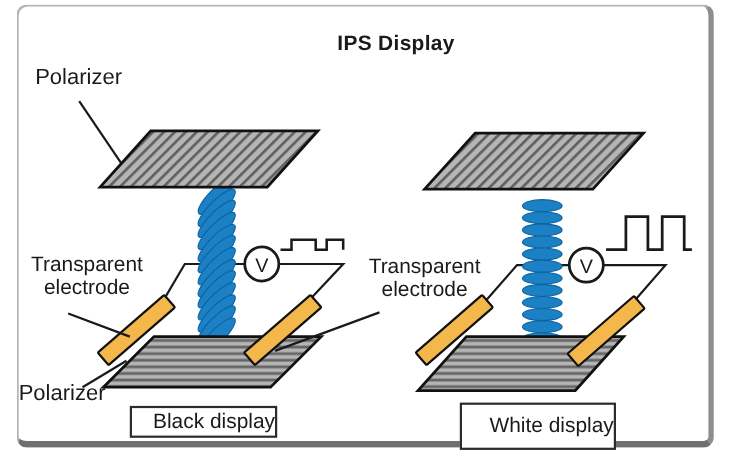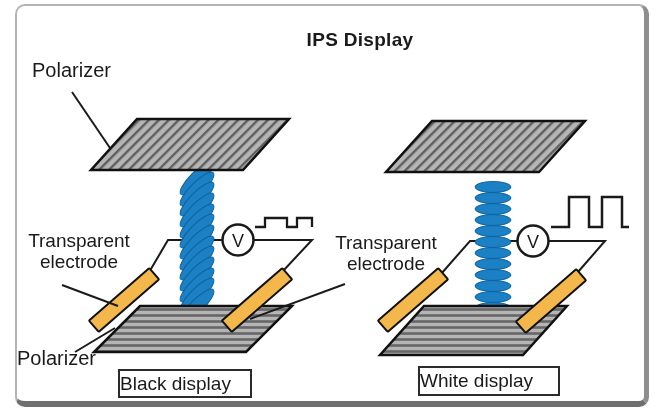--- a/index.html
+++ b/index.html
@@ -23,25 +23,25 @@
   .title{
     top:30px;left:360px;transform:translateX(-50%);
     font-size:19px;font-weight:700;letter-spacing:.3px;white-space:nowrap;
   }
   .pol-top{left:32px;top:60px;font-size:20px;}
   .te-left{left:15px;top:231px;width:128px;text-align:center;font-size:19px;}
   .te-mid{left:322px;top:233px;width:128px;text-align:center;font-size:19px;}
   .pol-bottom{left:17px;top:348px;font-size:20px;}
   .caption{
     position:absolute;background:#fff;border:2px solid #2b2b2b;
-    display:flex;align-items:center;justify-content:flex-start;
+    display:flex;align-items:center;justify-content:flex-end;
     font-size:19px;box-sizing:border-box;
   }
   .cap-black{left:118px;top:369px;width:134px;height:29px;}
-  .cap-white{left:418px;top:366px;width:142px;height:30px;}
+  .cap-white{left:418px;top:366px;width:142px;height:43px;}
 </style>
 </head>
 <body>
 
 <div class="frame"></div>
 
 <svg width="672" height="419" viewBox="0 0 672 419">
   <defs>
     <pattern id="hatchDiag" width="7" height="7" patternUnits="userSpaceOnUse" patternTransform="rotate(-45)">
       <rect width="7" height="7" fill="#b5b5b5"></rect>

